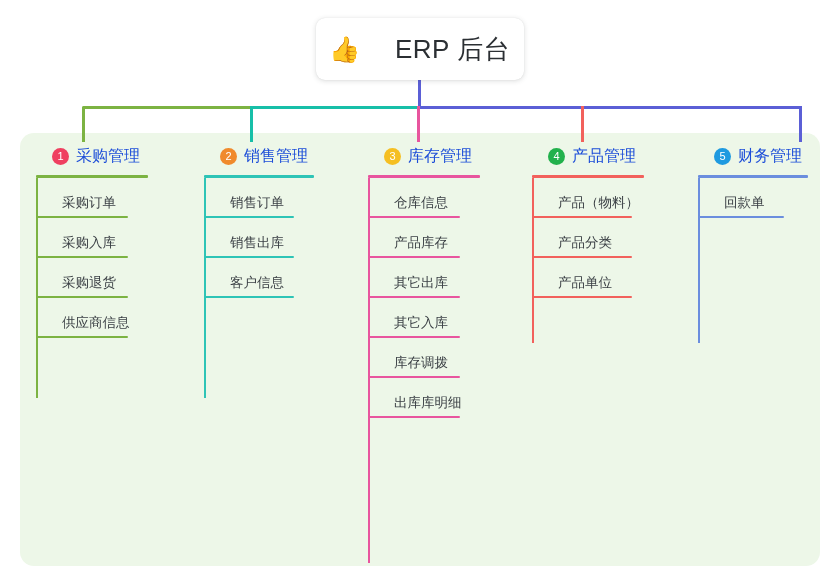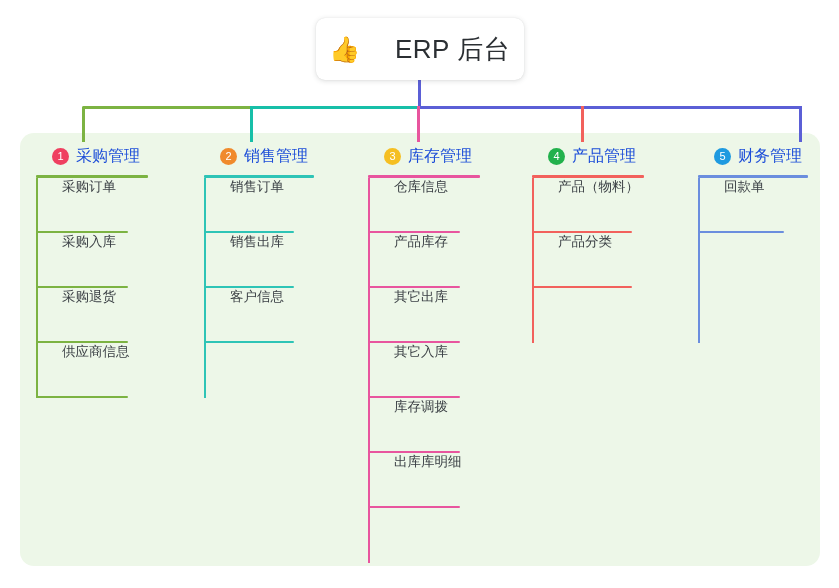--- a/index.html
+++ b/index.html
@@ -80,22 +80,22 @@
     font-size:16px;color:#1d4ed8;white-space:nowrap;
     font-family:"Liberation Sans","DejaVu Sans",sans-serif;
   }
   .head-rule{
     height:3px;margin-top:7px;margin-left:2px;border-radius:1px;
   }
   .items{position:relative;margin-left:2px;padding-top:0;}
   .spine{position:absolute;left:0;top:0;width:2px;}
   .item{
     position:relative;
-    height:55px;
-    display:flex;align-items:flex-start;
+    height:40px;
+    display:flex;align-items:flex-end;
   }
   .item-label{
     font-size:13.5px;color:#3a3f44;white-space:nowrap;
     padding-left:26px;padding-bottom:6px;
     font-family:"Liberation Sans","DejaVu Sans",sans-serif;
   }
   .item-rule{
     position:absolute;left:0;bottom:0;height:2px;border-radius:1px;
   }
 </style>
@@ -213,20 +213,24 @@
         <div class="items">
           <div class="spine" style="background: rgb(242, 97, 92); height: 165px;"></div>
           <div class="item">
             <span class="item-label">产品（物料）</span>
             <div class="item-rule" style="width: 100px; background: rgb(242, 97, 92);"></div>
           </div>
           <div class="item">
             <span class="item-label">产品分类</span>
             <div class="item-rule" style="width: 100px; background: rgb(242, 97, 92);"></div>
           </div>
+          <div class="item">
+            <span class="item-label">产品单位</span>
+            <div class="item-rule" style="width: 100px; background: rgb(242, 97, 92);"></div>
+          </div>
         </div>
       </div>
       <div class="col" style="left: 696px;">
         <div class="col-head">
           <span class="badge" style="background: rgb(30, 154, 224);">5</span>
           <span class="col-title">财务管理</span>
         </div>
         <div class="head-rule" style="width: 110px; background: rgb(107, 142, 222);"></div>
         <div class="items">
           <div class="spine" style="background: rgb(107, 142, 222); height: 165px;"></div>

